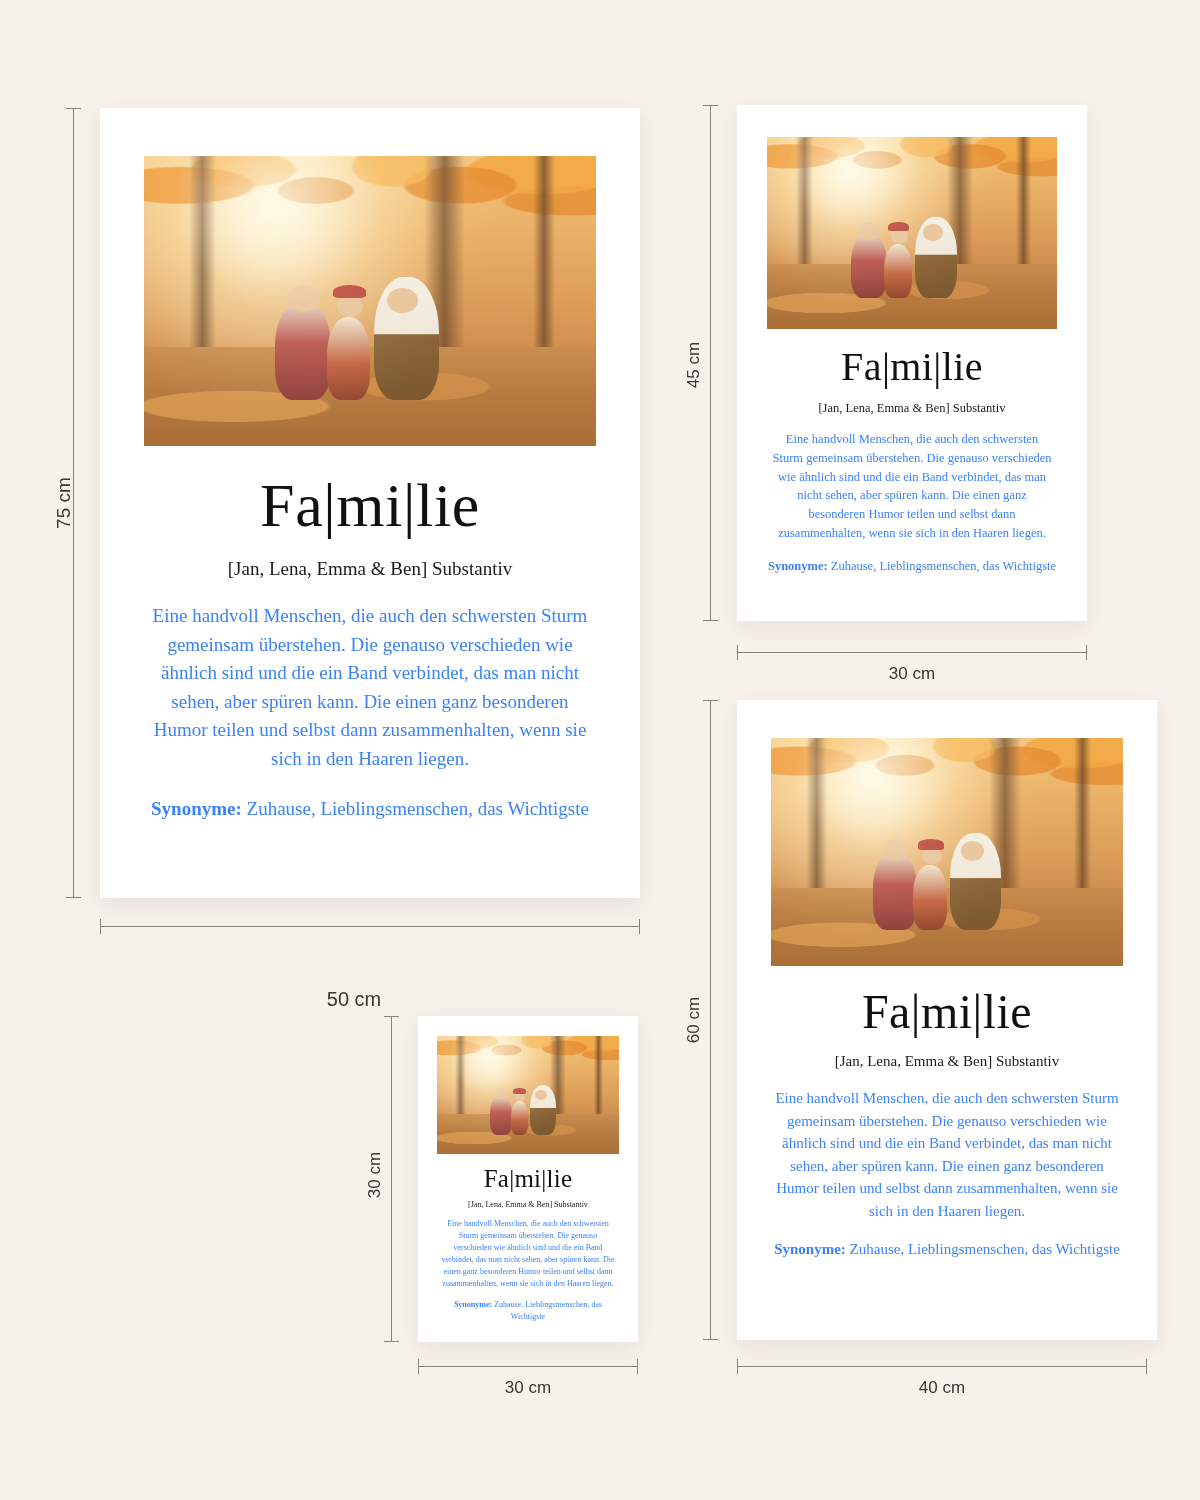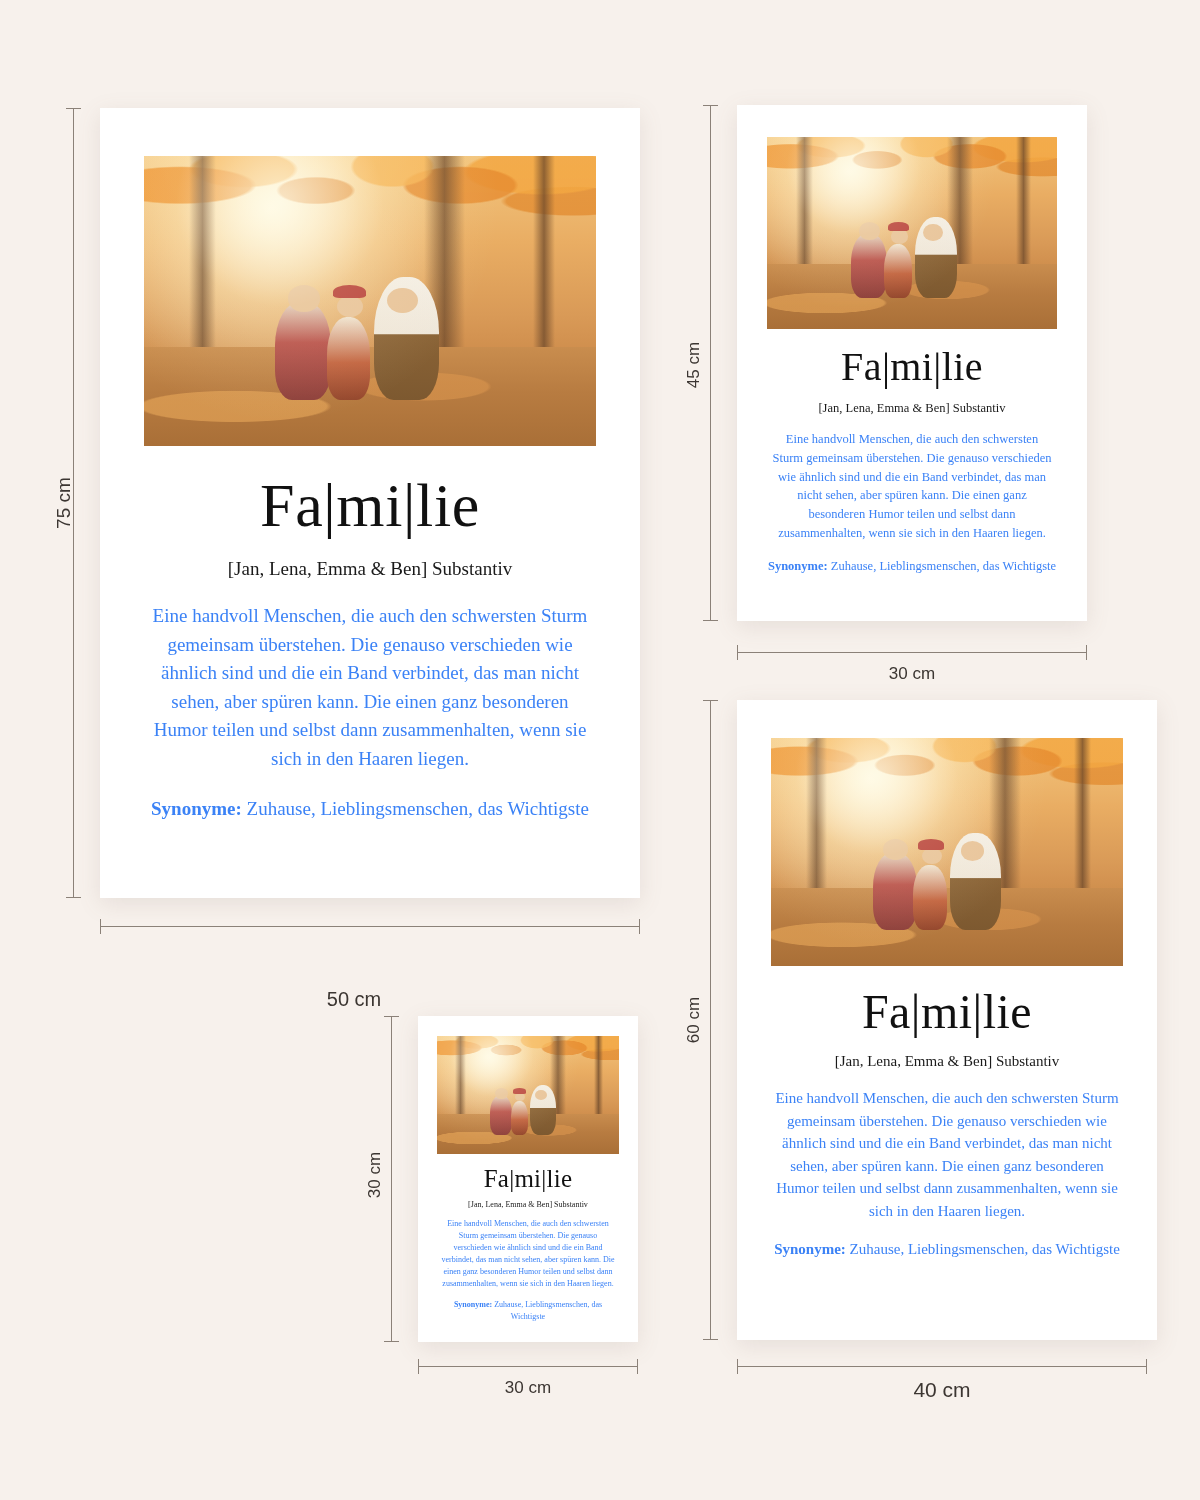--- a/index.html
+++ b/index.html
@@ -294,21 +294,21 @@
 </div>
 
 <div class="rule v" style="left:710px; top:700px; height:640px;"></div>
 <div class="tick h" style="left:703px; top:700px; width:15px;"></div>
 <div class="tick h" style="left:703px; top:1339px; width:15px;"></div>
 <div class="dim-label vert" style="left:654px; top:1010px; width:80px; text-align:center; font-size:17px;">60 cm</div>
 
 <div class="rule h" style="left:737px; top:1366px; width:410px;"></div>
 <div class="tick v" style="left:737px; top:1359px; height:15px;"></div>
 <div class="tick v" style="left:1146px; top:1359px; height:15px;"></div>
-<div class="dim-label" style="left:737px; top:1378px; width:410px; text-align:center; font-size:21px;">40 cm</div>
+<div class="dim-label" style="left:737px; top:1378px; width:410px; text-align:center; font-size:17px;">40 cm</div>
 
 <div class="poster" id="p4" style="left:418px; top:1016px; width:220px; height:326px;">
   <div class="poster-inner" style="padding:20px 19px 16px 19px;">
     <div class="photo" style="height:118px;">
       <div class="sky"></div>
       <div class="leaves"></div>
       <div class="trunk t1"></div>
       <div class="trunk t2"></div>
       <div class="trunk t3"></div>
       <div class="ground"></div>

